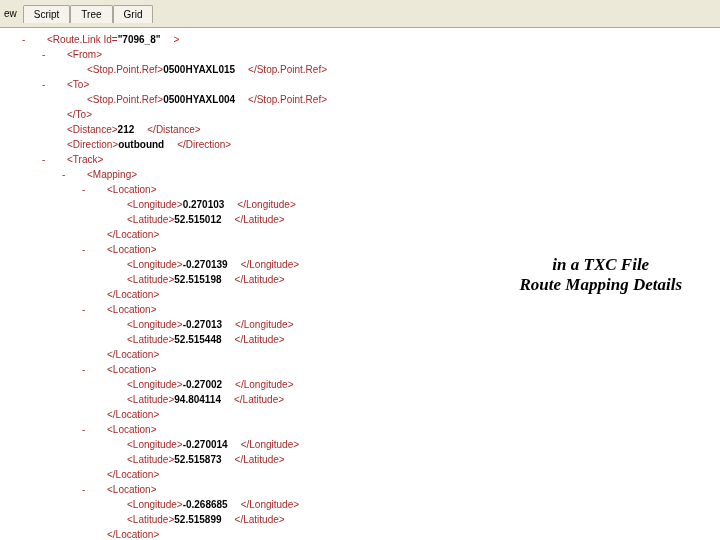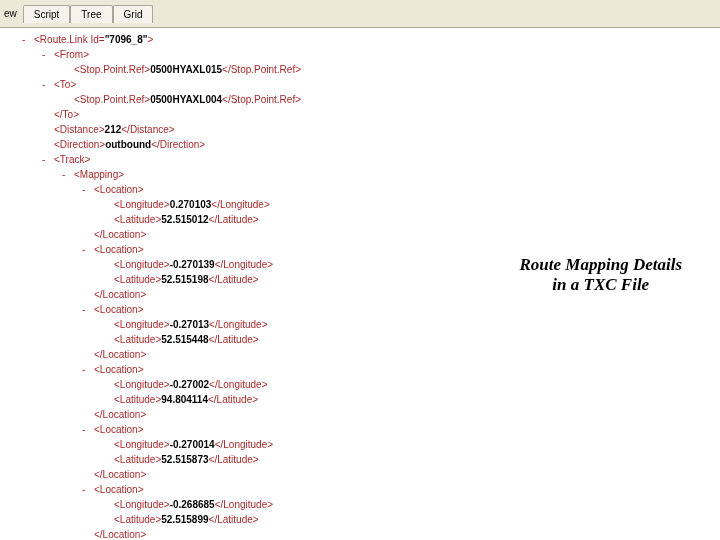--- a/index.html
+++ b/index.html
@@ -59,21 +59,21 @@
   .indent-4 { padding-left: 78px; }
   .indent-5 { padding-left: 98px; }
   .toggle {
     color: #a03030;
     width: 10px;
     display: inline-block;
     cursor: pointer;
     margin-right: 2px;
   }
   .notoggle { width: 12px; display: inline-block; }
-  .tag { color: #a52a2a; }
+  .tag { color: #a52a2a; margin-left: 13px; }
   .attrname { color: #a52a2a; }
   .attrval { color: #000; font-weight: bold; }
   .val { color: #000; font-weight: bold; }
   .annotation {
     position: absolute;
     right: 38px;
     top: 255px;
     font-family: "Times New Roman", serif;
     font-size: 17px;
     font-style: italic;
@@ -274,15 +274,15 @@
       <span class="tag">&lt;/Latitude&gt;</span>
   </div>
   <div class="line indent-4">
     <span class="notoggle"></span>
     <span class="tag">&lt;/Location&gt;</span>
   </div>
 
 </div>
 
 <div class="annotation">
+  <div>in a TXC File</div>
   <div>Route Mapping Details</div>
-  <div>in a TXC File</div>
 </div>
 
 </body></html>

